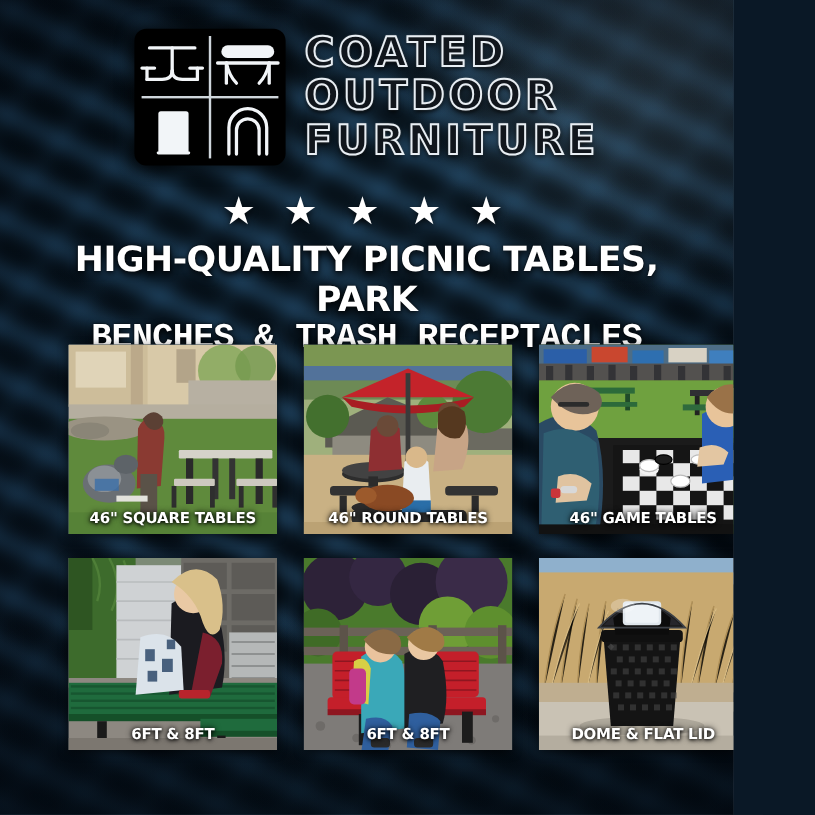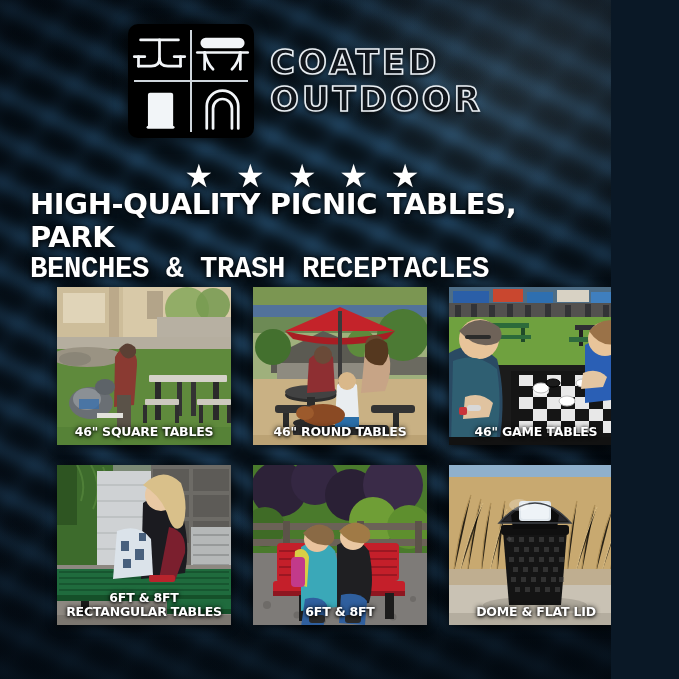--- a/index.html
+++ b/index.html
@@ -96,22 +96,22 @@
     text-align: center;
     color: #ffffff;
     font-size: 32px;
     letter-spacing: 7px;
     line-height: 1;
     text-shadow: 0 2px 5px rgba(0,0,0,0.85);
   }
 
   
   .headline {
-    position: absolute; left: 30px; right: 30px; top: 188px;
-    text-align: left;
+    position: absolute; left: 30px; right: 30px; top: 200px;
+    text-align: center;
     color: #ffffff;
     font-family: "DejaVu Sans", sans-serif;
     font-weight: bold;
     font-size: 29px;
     line-height: 1.13;
     letter-spacing: -0.4px;
     text-shadow: 0 2px 6px rgba(0,0,0,0.9), 0 0 2px rgba(0,0,0,0.8);
   }
   .headline .l2 { display: block; font-family: Liberation Mono, monospace; }
 
@@ -202,20 +202,21 @@
           </g>
         </svg>
       </div>
       <div class="divider-v"></div>
       <div class="divider-h"></div>
     </div>
 
     <div class="logo-text">
       <div class="logo-line">COATED</div>
       <div class="logo-line">OUTDOOR</div>
+      <div class="logo-line">FURNITURE</div>
     </div>
   </div>
 
   <div class="stars">★ ★ ★ ★ ★</div>
 
   <div class="headline">
     <span>HIGH-QUALITY PICNIC TABLES, PARK</span>
     <span class="l2">BENCHES &amp; TRASH RECEPTACLES</span>
   </div>
 
@@ -450,21 +451,20 @@
               <rect x="78" y="84" width="9" height="11"></rect>
             <rect x="66" y="94" width="8" height="9"></rect>
               <rect x="82" y="68" width="7" height="8"></rect>
           </g>
           <rect x="92" y="110" width="26" height="7" rx="2" fill="#b8242c"></rect>
           <rect x="0" y="150" width="174" height="10" fill="#7c7770"></rect>
         </svg>
       </div>
       <div class="caption">
         <span>6FT &amp; 8FT</span>
-        <span class="c2">RECTANGULAR TABLES</span>
       </div>
     </div>
 
     <div class="tile">
       <div class="scene">
         <svg class="scene-svg" viewBox="0 0 174 160" preserveAspectRatio="xMidYMid slice">
           <rect width="174" height="160" fill="#7e7b78"></rect>
           <rect x="0" y="0" width="174" height="96" fill="#4a7a2c"></rect>
           <circle cx="26" cy="24" r="28" fill="#2d2238"></circle>
           <circle cx="62" cy="16" r="24" fill="#342742"></circle>

